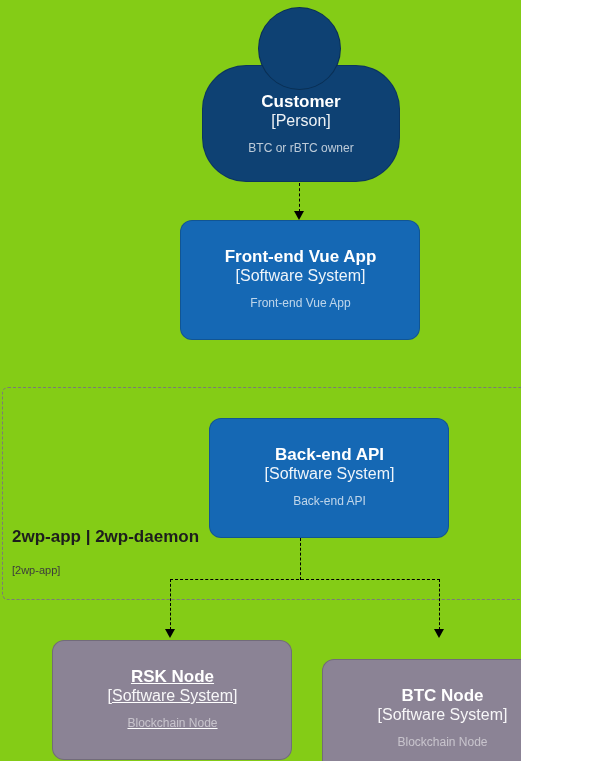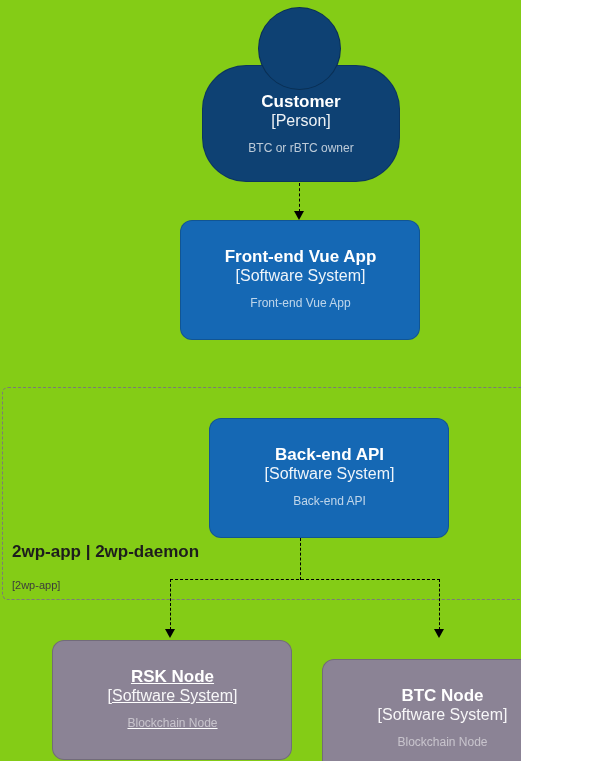--- a/index.html
+++ b/index.html
@@ -38,21 +38,21 @@
   .node-type  { font-size:16px; line-height:15px; margin-top:1px; color:rgba(255,255,255,0.93); }
   .node-desc  { font-size:12px; line-height:15px; margin-top:13px; }
   .desc-blue  { color:rgba(255,255,255,0.72); }
   .desc-gray  { color:rgba(255,255,255,0.52); }
 
   
   .boundary {
     position:absolute; left:2px; top:387px; width:596px; height:213px;
     border:1.5px dashed #7a7a7a; border-radius:6px; z-index:0;
   }
-  .boundary-label { position:absolute; left:9px; bottom:7px; }
+  .boundary-label { position:absolute; left:9px; bottom:22px; }
   .boundary-title { font-size:17px; font-weight:bold; color:#1d1d1d; line-height:20px; }
   .boundary-sub   { font-size:11px; color:#3c3c3c; line-height:13px; margin-top:17px; }
 
   
   .vline { position:absolute; width:0; border-left:1px dashed #000; z-index:2; }
   .hline { position:absolute; height:0; border-top:1px dashed #000; z-index:2; }
   .arrow-down {
     position:absolute; width:0; height:0; z-index:2;
     border-left:5px solid transparent; border-right:5px solid transparent;
     border-top:9px solid #000;

